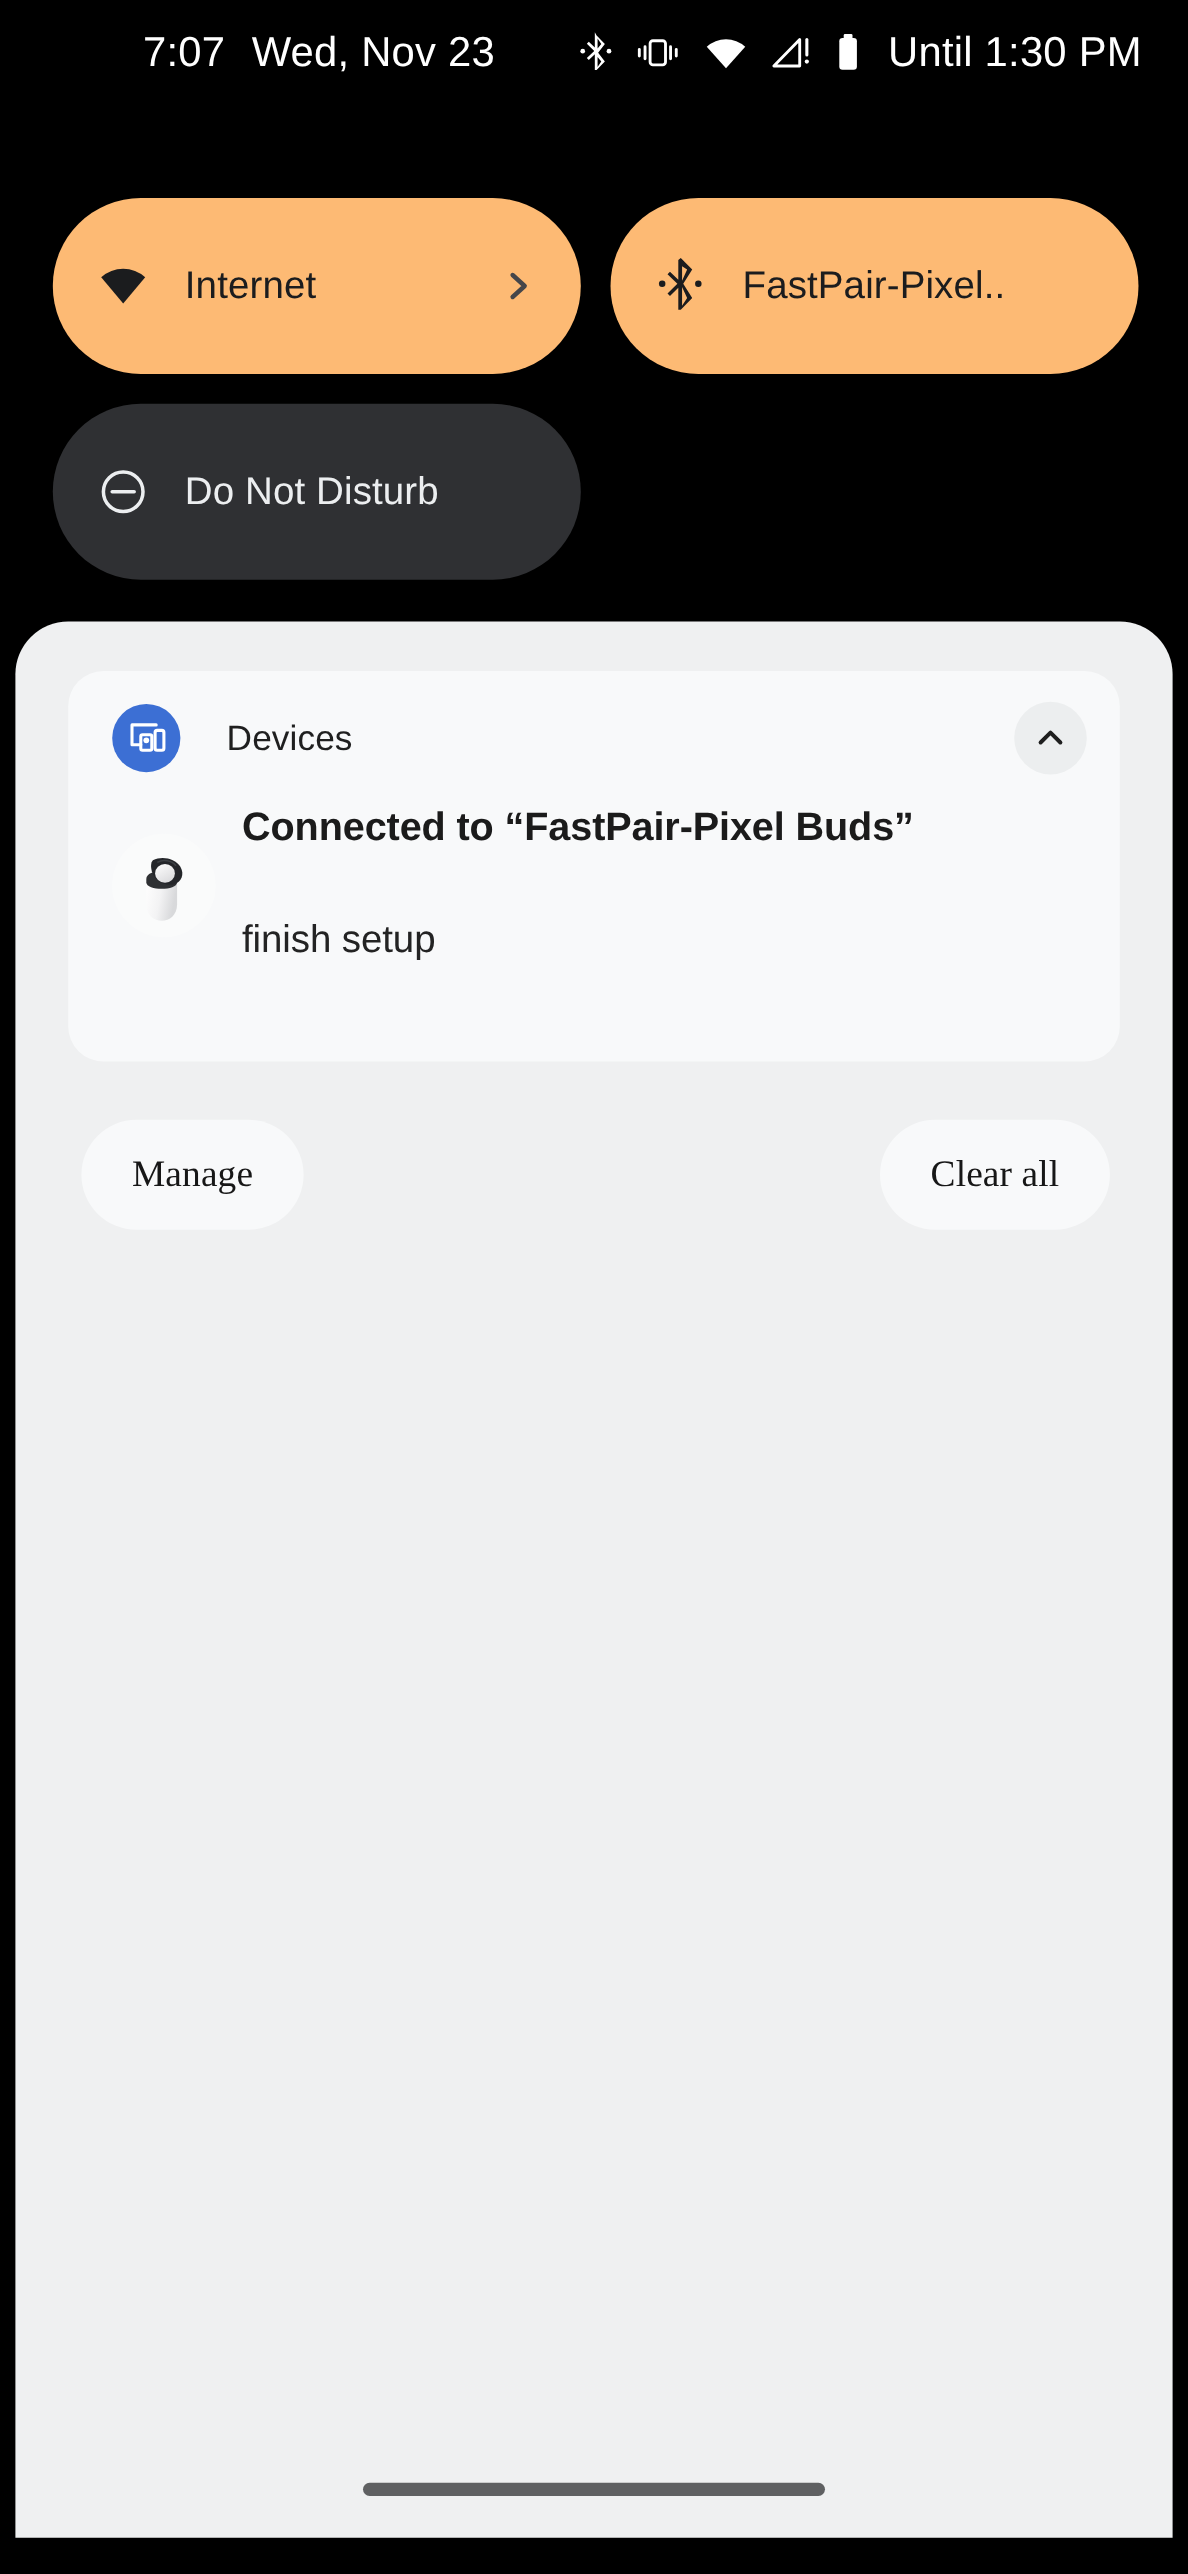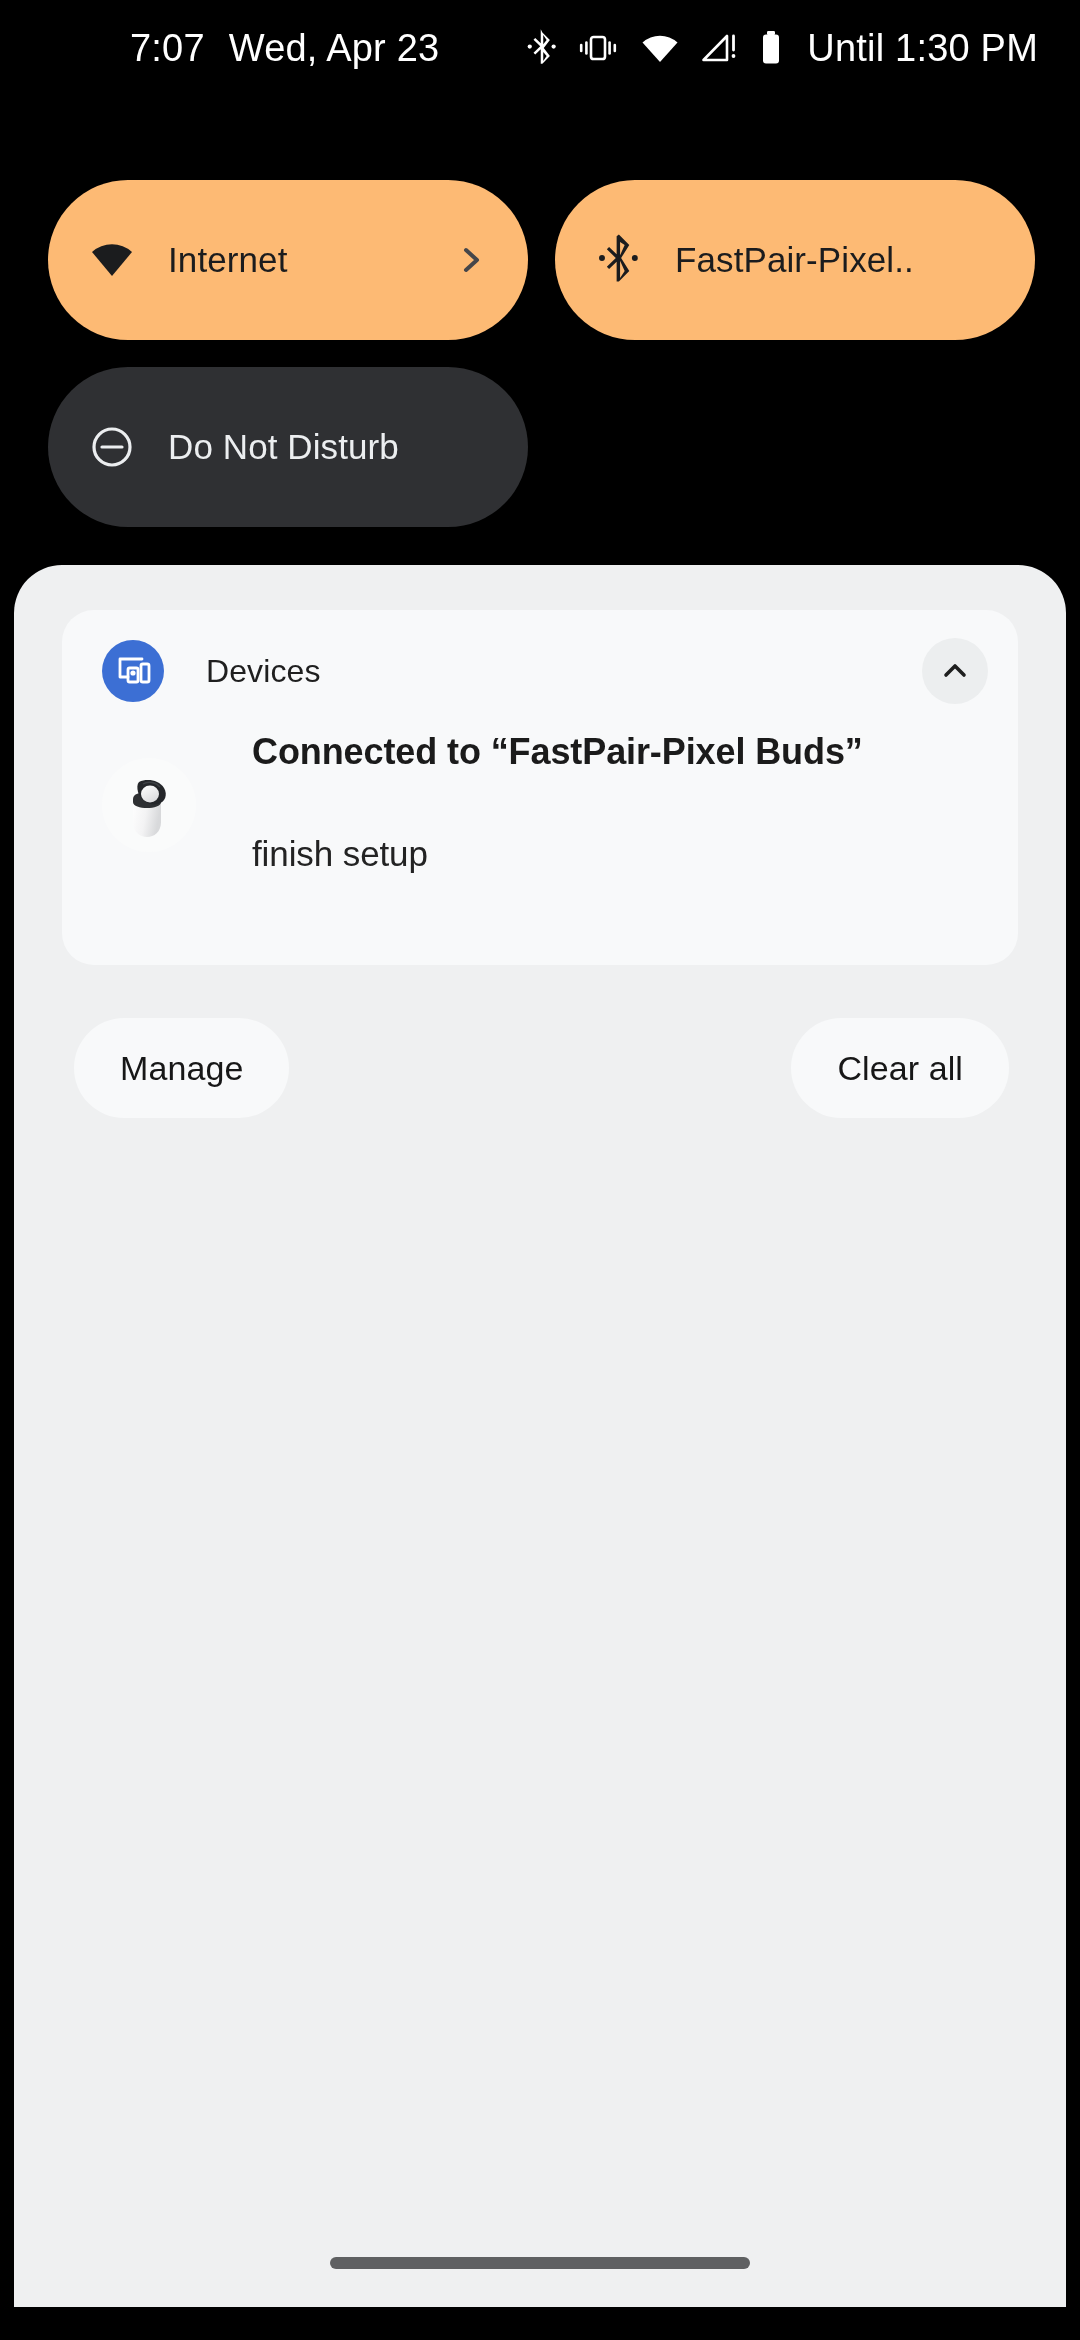--- a/index.html
+++ b/index.html
@@ -72,58 +72,58 @@
   #collapse-button {
     position:absolute; right:0; top:-2px;
     width:66px; height:66px; border-radius:50%;
     background:#eceeef; display:flex; align-items:center; justify-content:center;
   }
   #notif-body { position:absolute; top:118px; left:40px; right:40px; display:flex; }
   #buds-thumb {
     width:94px; height:94px; border-radius:50%; flex:none;
     background:#fafbfb; position:relative; overflow:hidden; margin-top:30px;
   }
-  #notif-texts { margin-left:56px; padding-top:2px; }
+  #notif-texts { margin-left:24px; padding-top:2px; }
   #notif-title {
     font-size:36px; font-weight:bold; color:#1b1b1b;
     letter-spacing:-.1px; line-height:1.2;
   }
   #notif-text {
     font-size:35px; color:#232323; line-height:1.28;
     margin-top:14px; max-width:600px; letter-spacing:-.1px;
   }
 
   
   #shade-actions {
     position:absolute; top:453px; left:60px; width:935px; height:100px;
   }
   .shade-btn {
     position:absolute; top:0; height:100px; border-radius:50px;
     background:#f8f9fa; display:flex; align-items:center; justify-content:center;
-    padding:0 46px; font-size:34px; color:#171717; letter-spacing:.1px;
+    padding:0 46px; font-size:34px; color:#171717; letter-spacing:.1px;font-family:Liberation Serif, serif;
   }
   #manage-button { left:0; }
   #clear-all-button { right:0; }
 
   
   #gesture-handle {
     position:absolute; left:50%; transform:translateX(-50%);
     bottom:38px; width:420px; height:12px;
     border-radius:6px; background:#5f6062;
   }
 </style>
 </head>
 <body>
 
 <div id="screen">
 
   <div id="status-bar">
     <div id="status-left">
       <span>7:07</span>
-      <span>Wed, Apr 23</span>
+      <span>Wed, Nov 23</span>
     </div>
     <div id="status-right">
 
       <span class="sb-icon">
         <svg width="30" height="40" viewBox="0 0 24 32" fill="#fff">
           <path d="M11 1 L11 12.2 L6.6 8 L5.2 9.4 L10.6 14.6 L5.2 19.8 L6.6 21.2 L11 17 L11 28.5
                    L12.3 28.5 L18.3 22.4 L13.4 16 L18.3 9.6 L12.3 3.5 Z
                    M13 5.6 L15.7 9.6 L13 12.9 Z
                    M13 19.1 L15.7 22.4 L13 26.4 Z"></path>
           <circle cx="2.2" cy="14.8" r="1.7"></circle>

